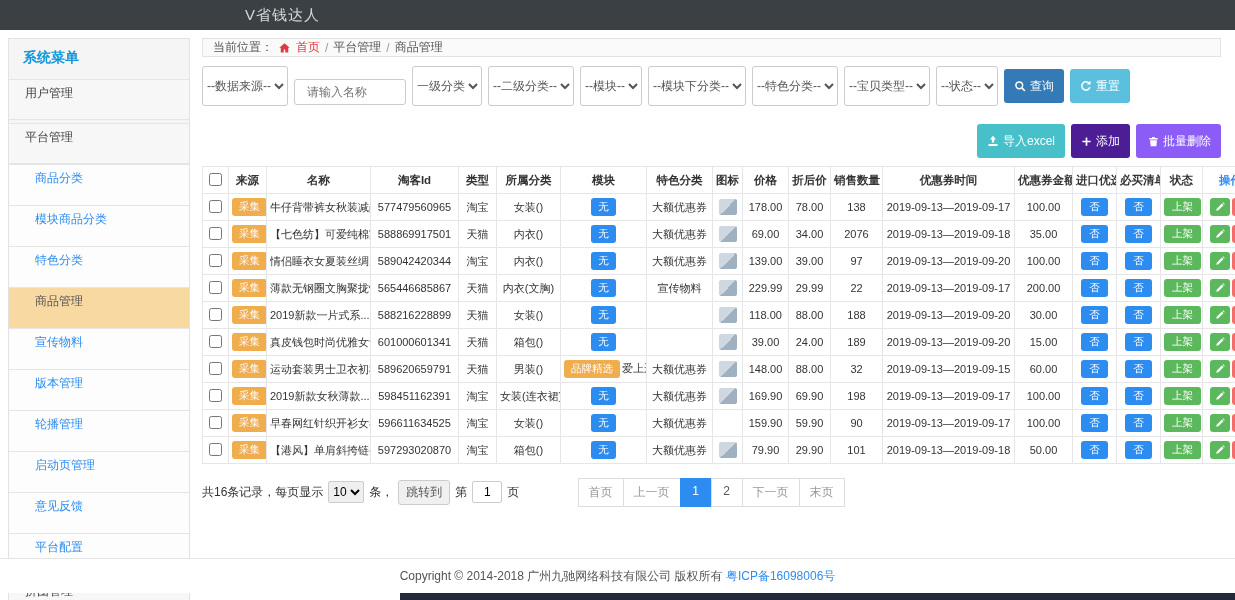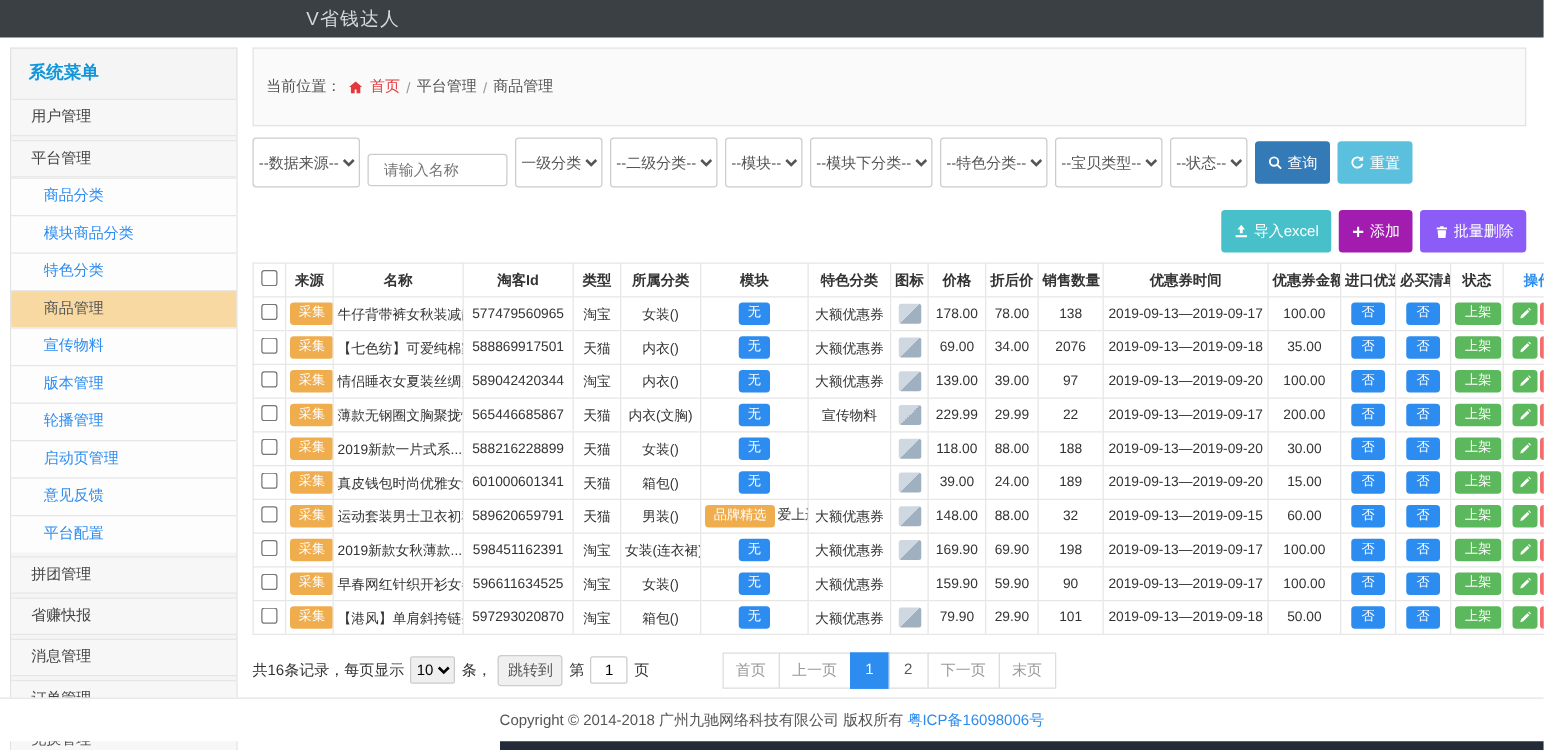--- a/index.html
+++ b/index.html
@@ -12,44 +12,44 @@
   .topbar { height:30px; background:#3b4045; display:flex; align-items:center; }
   .topbar-title { color:#d5d8da; font-size:15px; margin-left:245px; letter-spacing:1px; }
   .topbar-right { margin-left:auto; display:flex; align-items:stretch; height:100%; }
   .home-btn { width:38px; background:#2e3338; display:flex; align-items:center; justify-content:center; color:#cfd3d8; cursor:pointer; }
   .welcome { display:flex; align-items:center; gap:6px; color:#cfd3d8; padding:0 20px 0 14px; cursor:pointer; }
   .welcome .caret { font-size:8px; color:#9da3aa; }
   
   .layout { display:flex; align-items:flex-start; }
   .sidebar { width:182px; margin:8px 0 0 8px; background:#f5f5f5; border:1px solid #e2e2e2; }
   .sidebar-title { color:#1296db; font-size:14px; font-weight:bold; padding:10px 14px 9px; }
-  .menu-item { height:30px; line-height:26px; padding-left:16px; background:#fbfbfb;
+  .menu-item { height:41px; line-height:26px; padding-left:16px; background:#fbfbfb;
                border-top:1px solid #e6e6e6; color:#444; cursor:pointer; font-size:12px; }
   .menu-item.top { margin-top:3px; border:1px solid #e6e6e6; border-left:none; border-right:none; background:#f7f7f7; }
   .menu-item.sub { padding-left:26px; color:#2d8cf0; background:#fdfdfd; }
   .menu-item.sub.active { background:#f8d9a2; color:#555; }
   .main { flex:1; margin:8px 14px 0 12px; min-width:0; }
   
-  .breadcrumb { border:1px solid #e3e3e3; background:#fafafa; padding:22px 10px; display:flex; align-items:center; gap:5px; color:#555; }
+  .breadcrumb { border:1px solid #e3e3e3; background:#fafafa; padding:0 10px; display:flex; align-items:center; gap:5px; color:#555; }
   .crumb-home { color:#e4393c; cursor:pointer; text-decoration:none; }
   .crumb-home-icon { color:#e4393c; display:inline-flex; }
   .breadcrumb .sep { color:#999; }
   
   .filter-bar { margin-top:9px; display:flex; align-items:center; gap:6px; }
   #filter-slots { display:contents; }
   .filter-select { height:40px; border:1px solid #ccc; border-radius:3px; background:#fff; color:#555; font-size:12px; font-family:inherit; }
   .name-input { height:26px; width:112px; border:1px solid #ccc; border-radius:3px; padding:0 12px; font-size:12px; font-family:inherit;margin-top:12px; }
   .btn { height:34px; border:none; border-radius:3px; color:#fff; font-size:12px; padding:0 10px;
          display:inline-flex; align-items:center; gap:4px; cursor:pointer; font-family:inherit; }
   .btn-query { background:#337ab7; }
   .btn-reset { background:#5bc0de; }
   
   .action-bar { margin-top:18px; display:flex; justify-content:flex-end; gap:6px; }
   .btn-import { background:#47c0c9; }
-  .btn-add { background:#a21caf; }
+  .btn-add { background:#4c1d95; }
   .btn-del { background:#8b5cf6;padding-left:12px; }
   
   .data-table { width:100%; border-collapse:collapse; table-layout:fixed; margin-top:8px; }
   .data-table th, .data-table td { border:1px solid #e6e6e6; height:27px; padding:2px 3px;
     text-align:center; overflow:hidden; white-space:nowrap; font-size:11px; }
   .data-table th { font-weight:bold; color:#333; font-size:11.5px; }
   .data-table th.op-head { color:#2d8cf0; }
   .name-cell { text-align:left; padding-left:6px; color:#333; }
   .badge { display:inline-block; padding:2px 7px; border-radius:3px; color:#fff; font-size:10.5px; line-height:1.25; }
   .badge.orange { background:#f0ad4e; }

